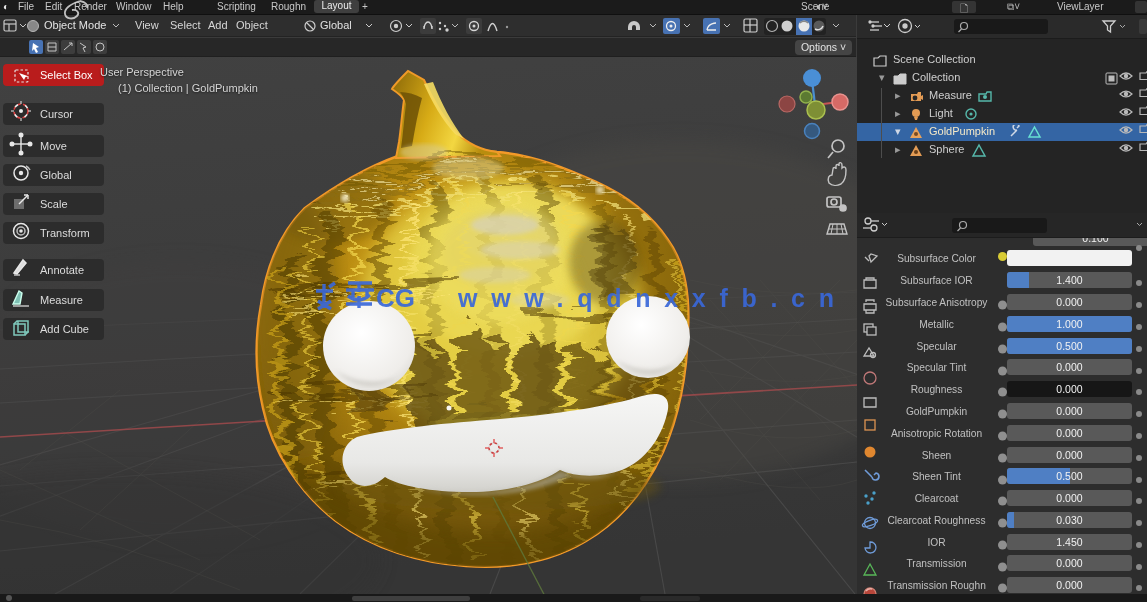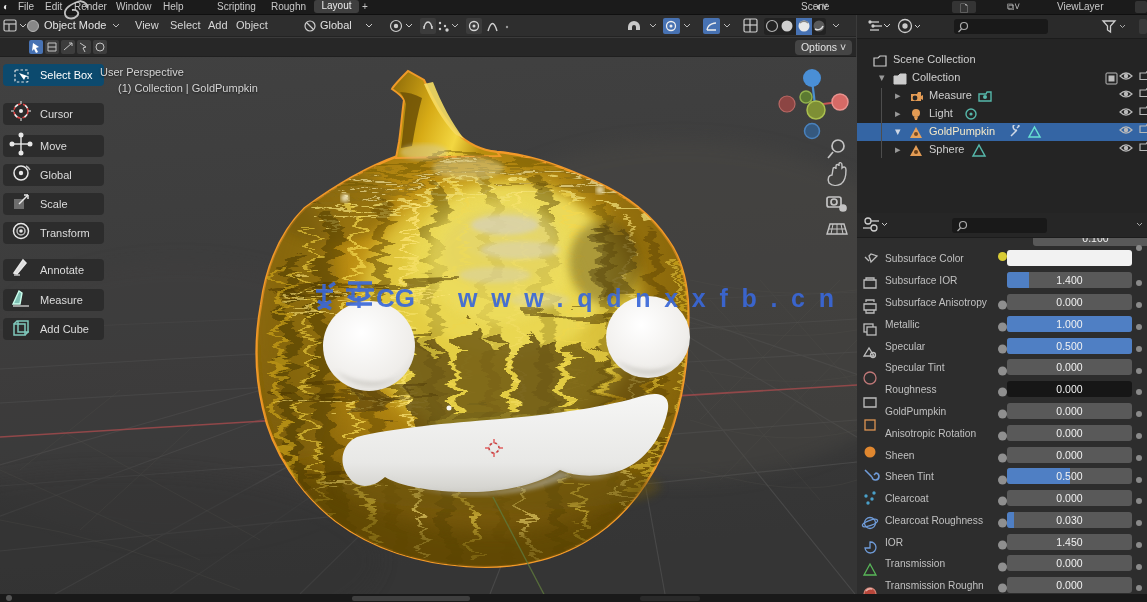--- a/index.html
+++ b/index.html
@@ -12,27 +12,27 @@
 
 #vhead{position:absolute;left:0;top:15px;width:856px;height:22px;background:#2e2e2e;border-bottom:1px solid #232323}
 #vtools{position:absolute;left:0;top:38px;width:856px;height:19px;background:#272727;border-bottom:1px solid #1f1f1f}
 
 #rpanel{position:absolute;left:857px;top:15px;width:290px;height:587px;background:#737373}
 #outliner{position:absolute;left:0;top:0;width:290px;height:198px;background:#242424}
 #outlhead{position:absolute;left:0;top:0;width:290px;height:24px;background:#2a2a2a;border-bottom:1px solid #1c1c1c}
 #props{position:absolute;left:0;top:198px;width:290px;height:389px;background:#2d2d2d}
 #propshead{position:absolute;left:0;top:0;width:290px;height:25px;background:#262626;border-bottom:1px solid #1c1c1c}
 .orow{position:absolute;left:0;width:290px;height:17px;font-size:11px;color:#cfcfcf;white-space:nowrap}
-.prow-label{position:absolute;width:103px;text-align:left;font-size:10.2px;color:#c0c0c0;white-space:nowrap;overflow:hidden}
+.prow-label{position:absolute;width:103px;text-align:center;font-size:10.2px;color:#c0c0c0;white-space:nowrap;overflow:hidden}
 .slider{position:absolute;width:125px;height:16px;background:#595959;border-radius:3px;overflow:hidden;text-align:center;font-size:10.5px;color:#f2f2f2;line-height:16px}
 .slider .fill{position:absolute;left:0;top:0;height:16px;background:#4f7fc4}
 .slider .val{position:relative}
 
 .tbtn{position:absolute;left:3px;width:101px;height:22px;background:rgba(43,43,43,.95);border-radius:4px;color:#dcdcdc;font-size:11px;line-height:22px;white-space:nowrap}
-.tbtn.sel{background:#0c4a6e;color:#fff}
+.tbtn.sel{background:#b91c1c;color:#fff}
 .tbtn .lbl{position:absolute;left:37px;top:0}
 
 #status{position:absolute;left:0;top:594px;width:1147px;height:8px;background:#191919}
 .vtext{position:absolute;font-size:11px;color:#d5d5d5;text-shadow:0 1px 2px rgba(0,0,0,.55);white-space:nowrap}
 .pill{position:absolute;background:#454545;border-radius:4px;color:#e2e2e2;font-size:10.5px;text-align:center}
 </style></head>
 <body>
 <div id="app">
 
   <svg id="scene" class="abs" style="left:0;top:57px" width="857" height="537" viewBox="0 57 857 537" xmlns="http://www.w3.org/2000/svg">

